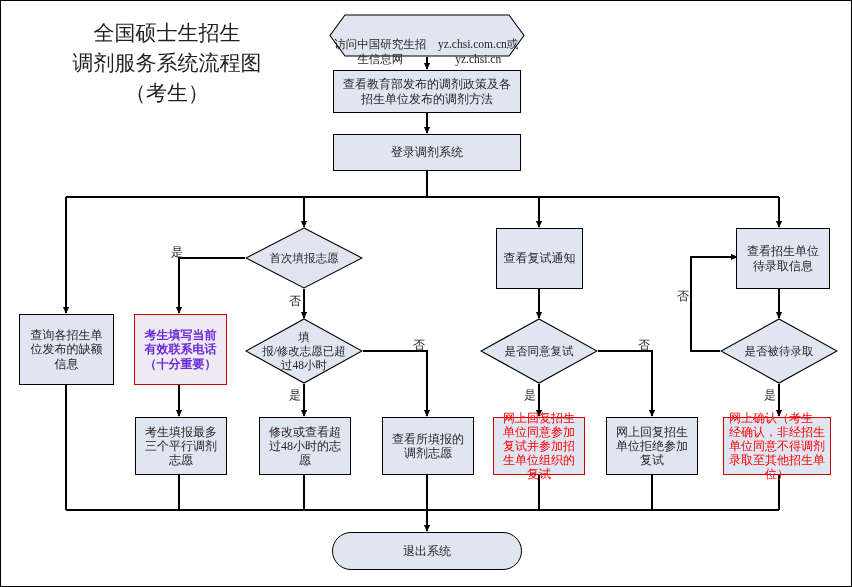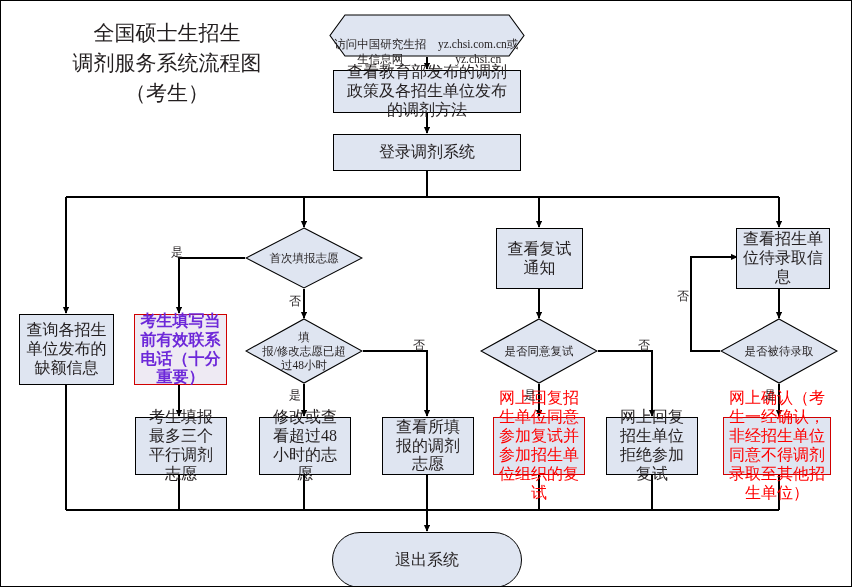--- a/index.html
+++ b/index.html
@@ -16,21 +16,21 @@
   svg.lines{position:absolute;left:0;top:0;width:852px;height:587px;}
 
   
   .node{
     position:absolute;
     box-sizing:border-box;
     display:flex;align-items:center;justify-content:center;
     text-align:center;
     color:#231f20;
     line-height:1.18;
-    font-size:16px;
+    font-size:12px;
     z-index:3;
   }
   .box{
     background:#dfe5f1;
     border:1px solid #000;
   }
   .box.red{
     background:#eeeaf3;
     border:1px solid #d00000;
     color:#6d28d9;
@@ -247,21 +247,21 @@
     </svg>
     <div class="diatext">
       <span>是否被待录取</span>
     </div>
   </div>
 
   <div class="node box red2" style="left:722px;top:416px;width:108px;height:58px;padding:4px 4px;">
     <span>网上确认（考生一经确认，非经招生单位同意不得调剂录取至其他招生单位）</span>
   </div>
 
-  <div class="node term" style="left:331px;top:531px;width:190px;height:56px;font-family:Liberation Serif, serif;">
+  <div class="node term" style="left:331px;top:531px;width:190px;height:38px;font-family:Liberation Serif, serif;">
     <span>退出系统</span>
   </div>
 
   <span class="lbl" style="left:170px;top:243px;">是</span>
   <span class="lbl" style="left:288px;top:292px;">否</span>
   <span class="lbl" style="left:288px;top:386px;">是</span>
   <span class="lbl" style="left:412px;top:336px;">否</span>
   <span class="lbl" style="left:523px;top:386px;">是</span>
   <span class="lbl" style="left:637px;top:336px;">否</span>
   <span class="lbl" style="left:763px;top:386px;">是</span>

